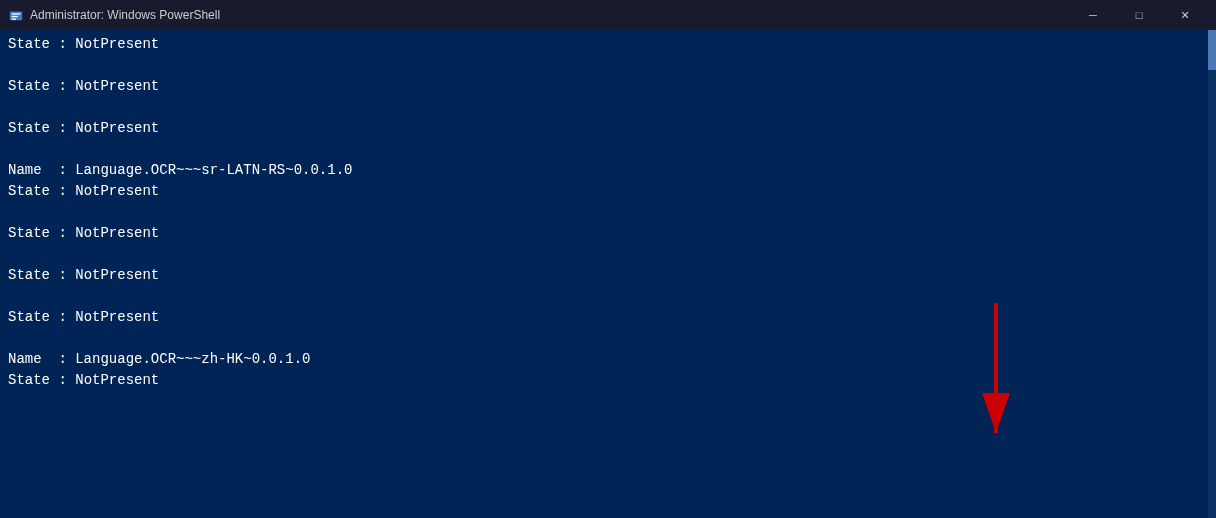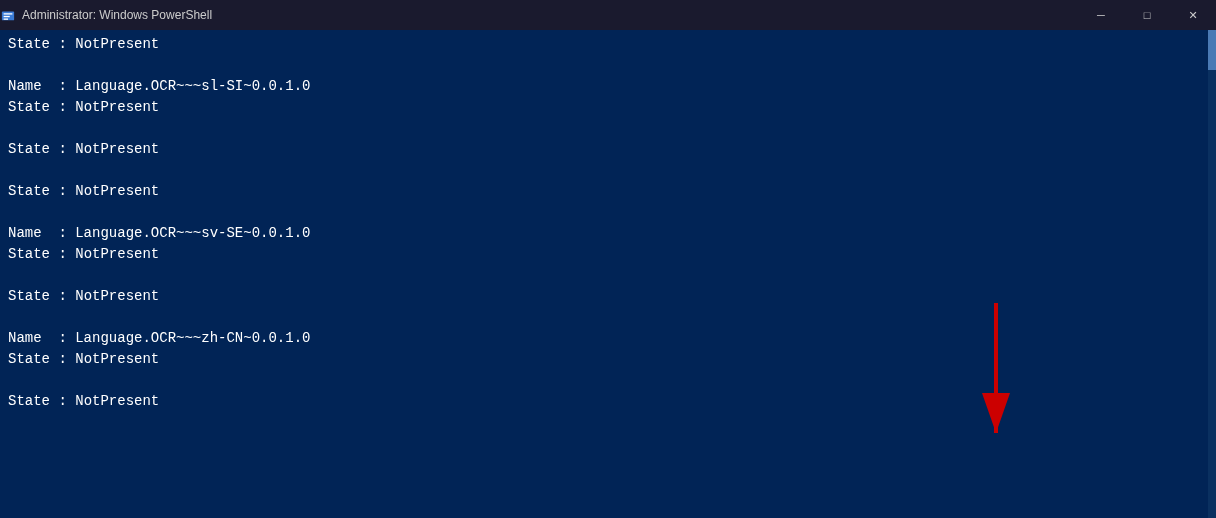--- a/index.html
+++ b/index.html
@@ -10,21 +10,21 @@
       font-family: 'Consolas', 'Courier New', monospace;
       font-size: 14px;
       background: #012456;
       color: #ffffff;
     }
     .titlebar {
       display: flex;
       align-items: center;
       background: #1a1a2e;
       height: 30px;
-      padding: 0 0;
+      padding: 0 8px;
       user-select: none;
     }
     .titlebar-icon {
       width: 16px;
       height: 16px;
       margin-right: 6px;
       display: flex;
       align-items: center;
       justify-content: center;
     }
@@ -110,35 +110,34 @@
     <div class="titlebar-btn">□</div>
     <div class="titlebar-btn close">✕</div>
   </div>
 </div>
 
 <div class="console-area" id="console-area">
 
   <div id="console-lines">
       <div class="line"><span class="key">State</span><span class="sep"> : </span><span class="val-not-present">NotPresent</span></div>
       <div class="line line-empty"></div>
-      <div class="line"><span class="key">Name</span><span class="sep">  : </span><span class="val-not-present">Language.OCR~~~sl-SI~0.0.1.0</span></div>
+      <div class="line"><span class="key">State</span><span class="sep"> : </span><span class="val-not-present">NotPresent</span></div>
+      <div class="line line-empty"></div>
+      <div class="line"><span class="key">State</span><span class="sep"> : </span><span class="val-not-present">NotPresent</span></div>
+      <div class="line line-empty"></div>
+      <div class="line"><span class="key">Name</span><span class="sep">  : </span><span class="val-not-present">Language.OCR~~~sr-LATN-RS~0.0.1.0</span></div>
       <div class="line"><span class="key">State</span><span class="sep"> : </span><span class="val-not-present">NotPresent</span></div>
       <div class="line line-empty"></div>
       <div class="line"><span class="key">State</span><span class="sep"> : </span><span class="val-not-present">NotPresent</span></div>
       <div class="line line-empty"></div>
       <div class="line"><span class="key">State</span><span class="sep"> : </span><span class="val-not-present">NotPresent</span></div>
       <div class="line line-empty"></div>
-      <div class="line"><span class="key">Name</span><span class="sep">  : </span><span class="val-not-present">Language.OCR~~~sv-SE~0.0.1.0</span></div>
       <div class="line"><span class="key">State</span><span class="sep"> : </span><span class="val-not-present">NotPresent</span></div>
       <div class="line line-empty"></div>
-      <div class="line"><span class="key">State</span><span class="sep"> : </span><span class="val-not-present">NotPresent</span></div>
-      <div class="line line-empty"></div>
-      <div class="line"><span class="key">Name</span><span class="sep">  : </span><span class="val-not-present">Language.OCR~~~zh-CN~0.0.1.0</span></div>
-      <div class="line"><span class="key">State</span><span class="sep"> : </span><span class="val-not-present">NotPresent</span></div>
-      <div class="line line-empty"></div>
+      <div class="line"><span class="key">Name</span><span class="sep">  : </span><span class="val-not-present">Language.OCR~~~zh-HK~0.0.1.0</span></div>
       <div class="line"><span class="key">State</span><span class="sep"> : </span><span class="val-not-present">NotPresent</span></div>
       <div class="line line-empty"></div>
       <div class="line"></div>
     </div>
 
   <svg class="arrow-svg" width="120" height="160" viewBox="0 0 120 160">
     <defs>
       <marker id="arrowhead" markerWidth="10" markerHeight="7" refX="10" refY="3.5" orient="auto">
         <polygon points="0 0, 10 3.5, 0 7" fill="#cc0000"></polygon>
       </marker>

